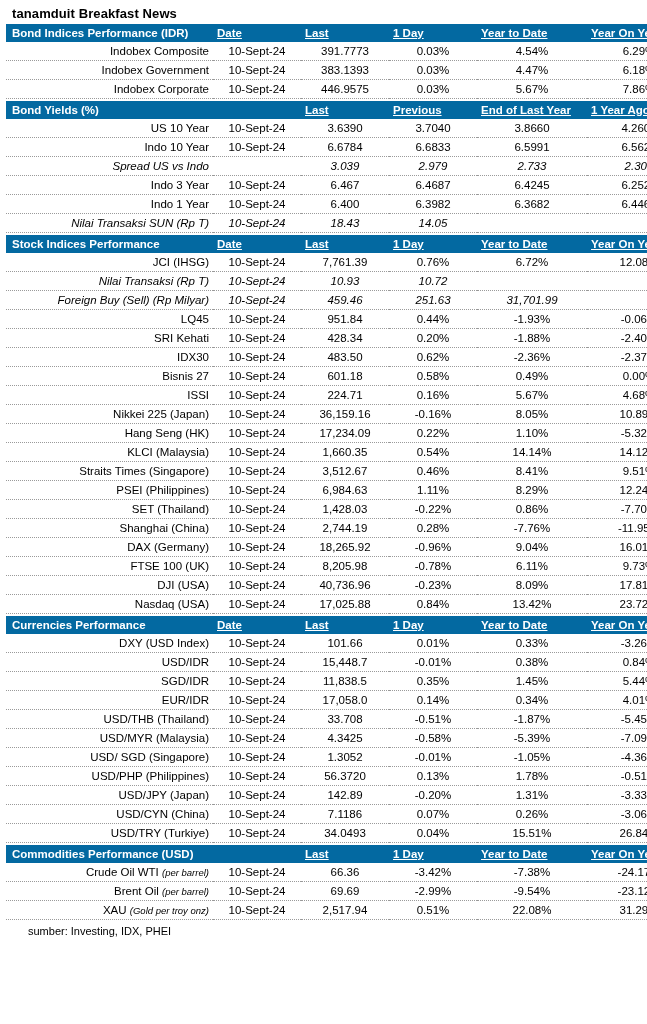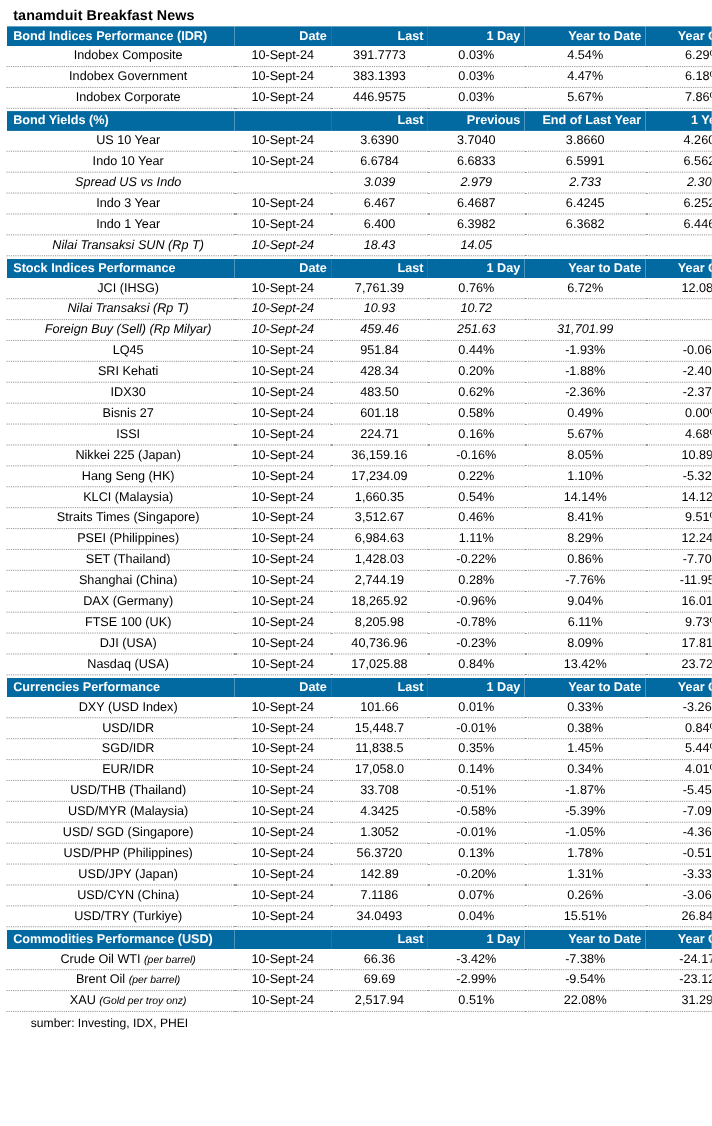--- a/index.html
+++ b/index.html
@@ -40,31 +40,32 @@
     padding: 3px 4px;
     border: none;
     white-space: nowrap;
     overflow: hidden;
   }
   tr.header-row td.hcat {
     text-align: left;
     padding-left: 6px;
   }
   tr.header-row td.hval {
-    text-align: right;
+    text-align: left;
+    text-decoration: underline;
   }
   tr.data-row td {
     font-size: 11.5px;
     padding: 3px 4px;
     border-bottom: 1px dotted #9a9a9a;
     white-space: nowrap;
     overflow: hidden;
   }
   tr.data-row td.label {
-    text-align: center;
+    text-align: right;
     padding-left: 18px;
   }
   tr.data-row td.num {
     text-align: center;
   }
   tr.data-row.italic td {
     font-style: italic;
   }
   tr.data-row.italic td.label {
     padding-left: 18px;

